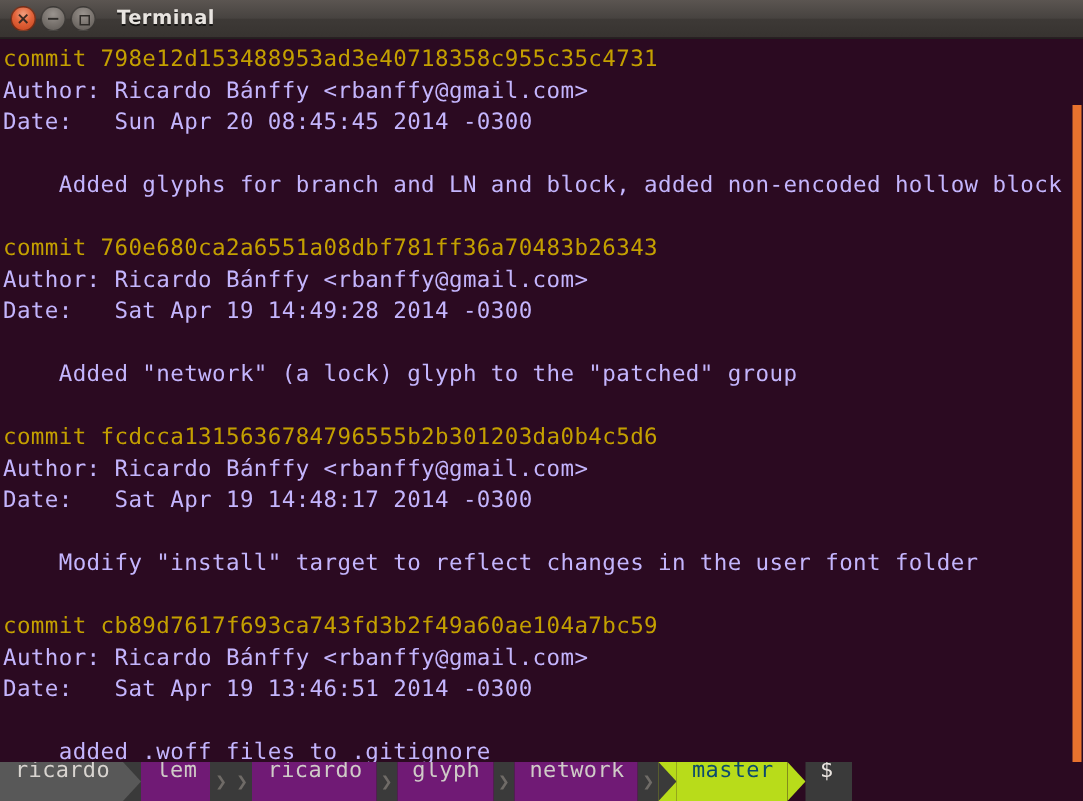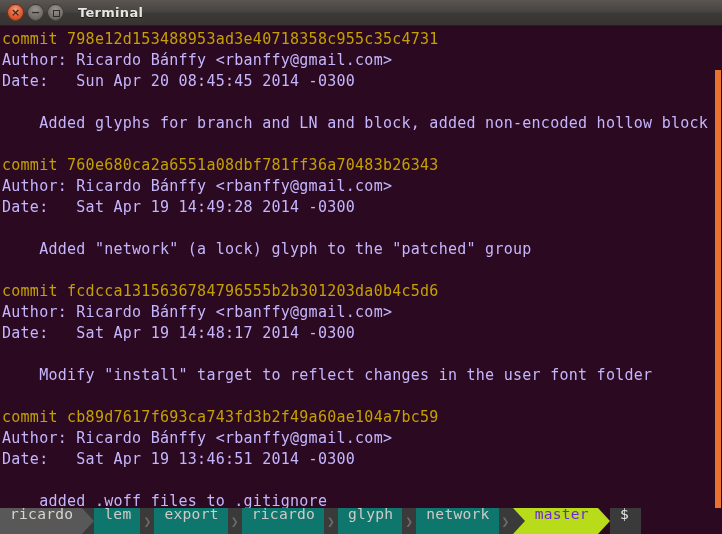--- a/index.html
+++ b/index.html
@@ -140,22 +140,22 @@
   .seg {
     display: flex;
     align-items: center;
     padding: 0 9px 16px 10px;
     height: 26px;
     box-sizing: border-box;
     white-space: pre;
     position: relative;
   }
   .seg-a { background: #585858; color: #d8d4d0; }
-  .seg-b { background: #0f766e; color: #cfcbc7; }
-  .seg-green { background: #b8dc1a; color: #6d28d9; }
+  .seg-b { background: #701a75; color: #cfcbc7; }
+  .seg-green { background: #b8dc1a; color: #0c4a6e; }
   .seg-dollar { background: #3a3a3a; color: #e9e4e0; padding-right: 12px; }
   .arrow {
     width: 12px;
     height: 26px;
     flex: 0 0 auto;
     position: relative;
   }
   .arrow > i {
     position: absolute;
     left: 0; top: 0;
@@ -208,21 +208,20 @@
     <div id="scrollbar-thumb"></div>
   </div>
 
   <div id="statusbar">
       <div class="seg seg-a"><span>ricardo</span></div>
       <div class="arrow from-a bg-b">
         <i></i>
       </div>
       <div class="seg seg-b"><span>lem</span></div>
       <div class="thin-sep">❯</div>
-      <div class="seg seg-b"><span>export</span></div>
       <div class="thin-sep">❯</div>
       <div class="seg seg-b"><span>ricardo</span></div>
       <div class="thin-sep">❯</div>
       <div class="seg seg-b"><span>glyph</span></div>
       <div class="thin-sep">❯</div>
       <div class="seg seg-b"><span>network</span></div>
       <div class="thin-sep">❯</div>
       <div class="arrow from-b bg-green">
         <i></i>
       </div>

